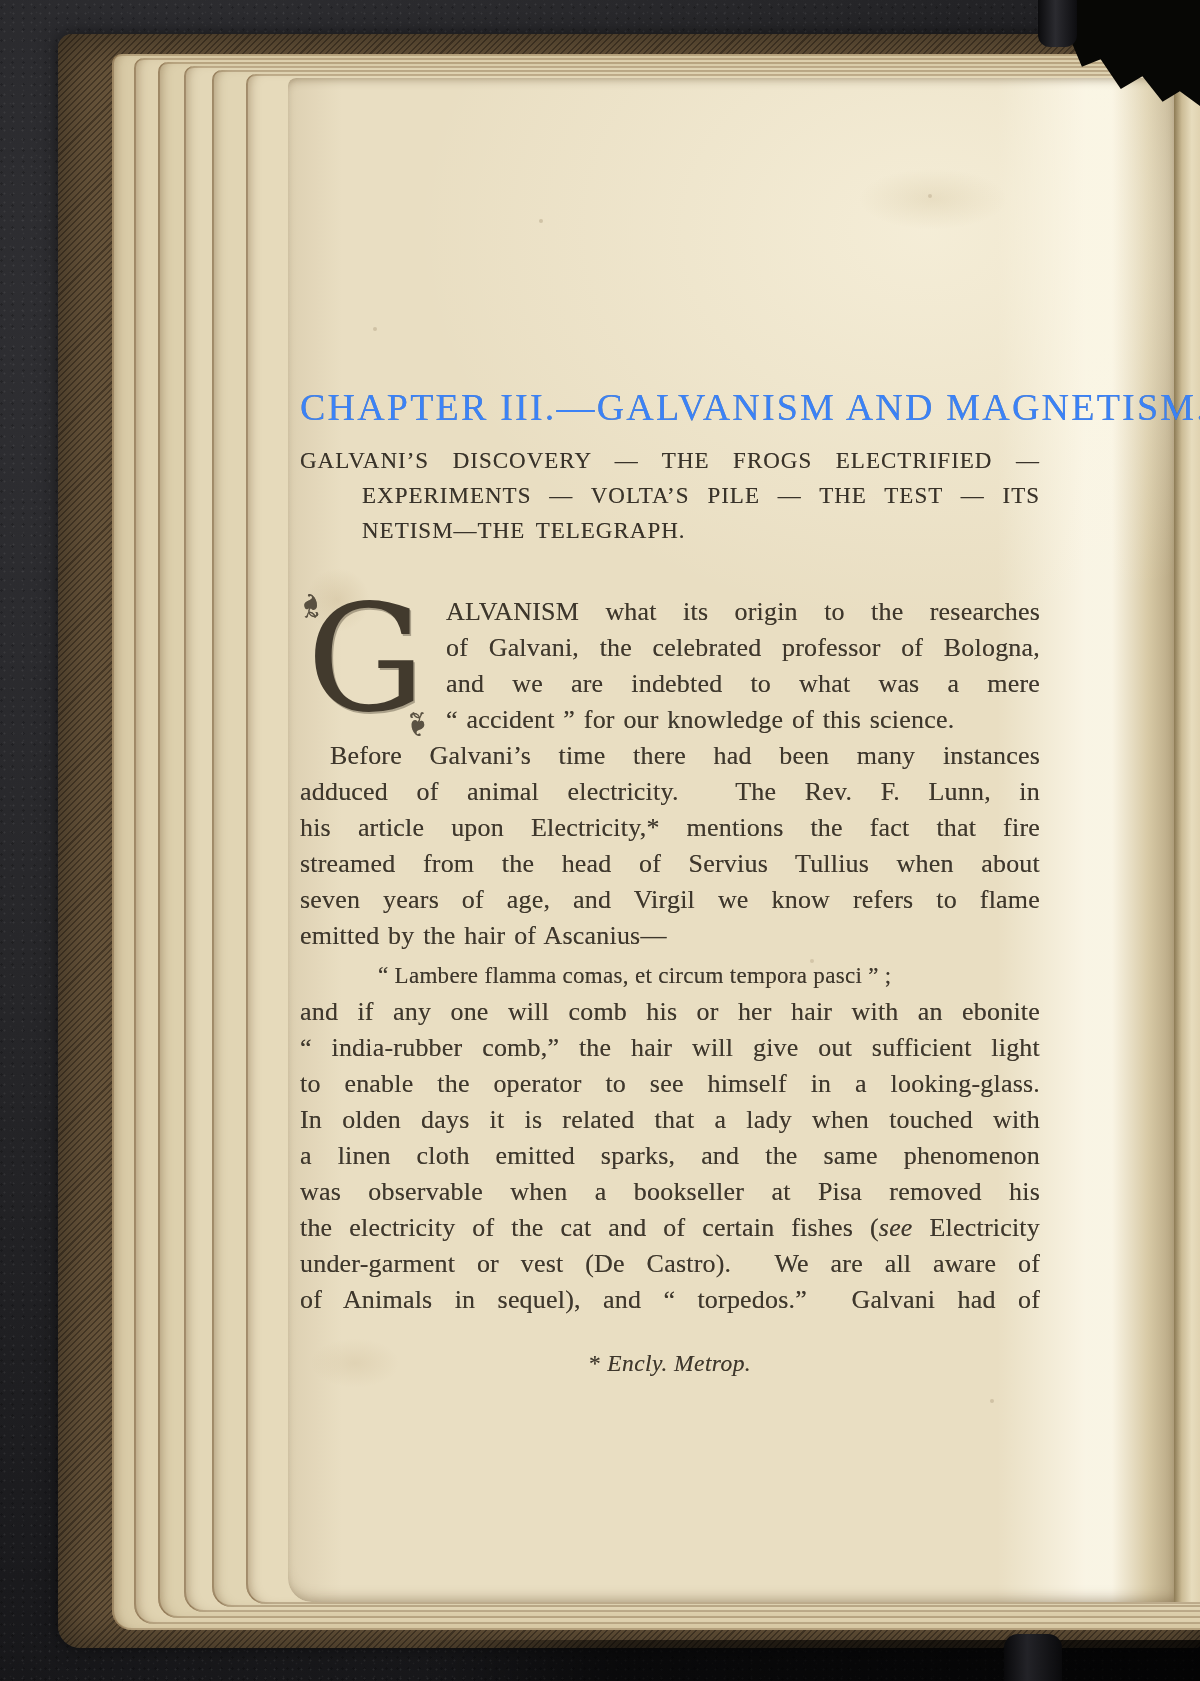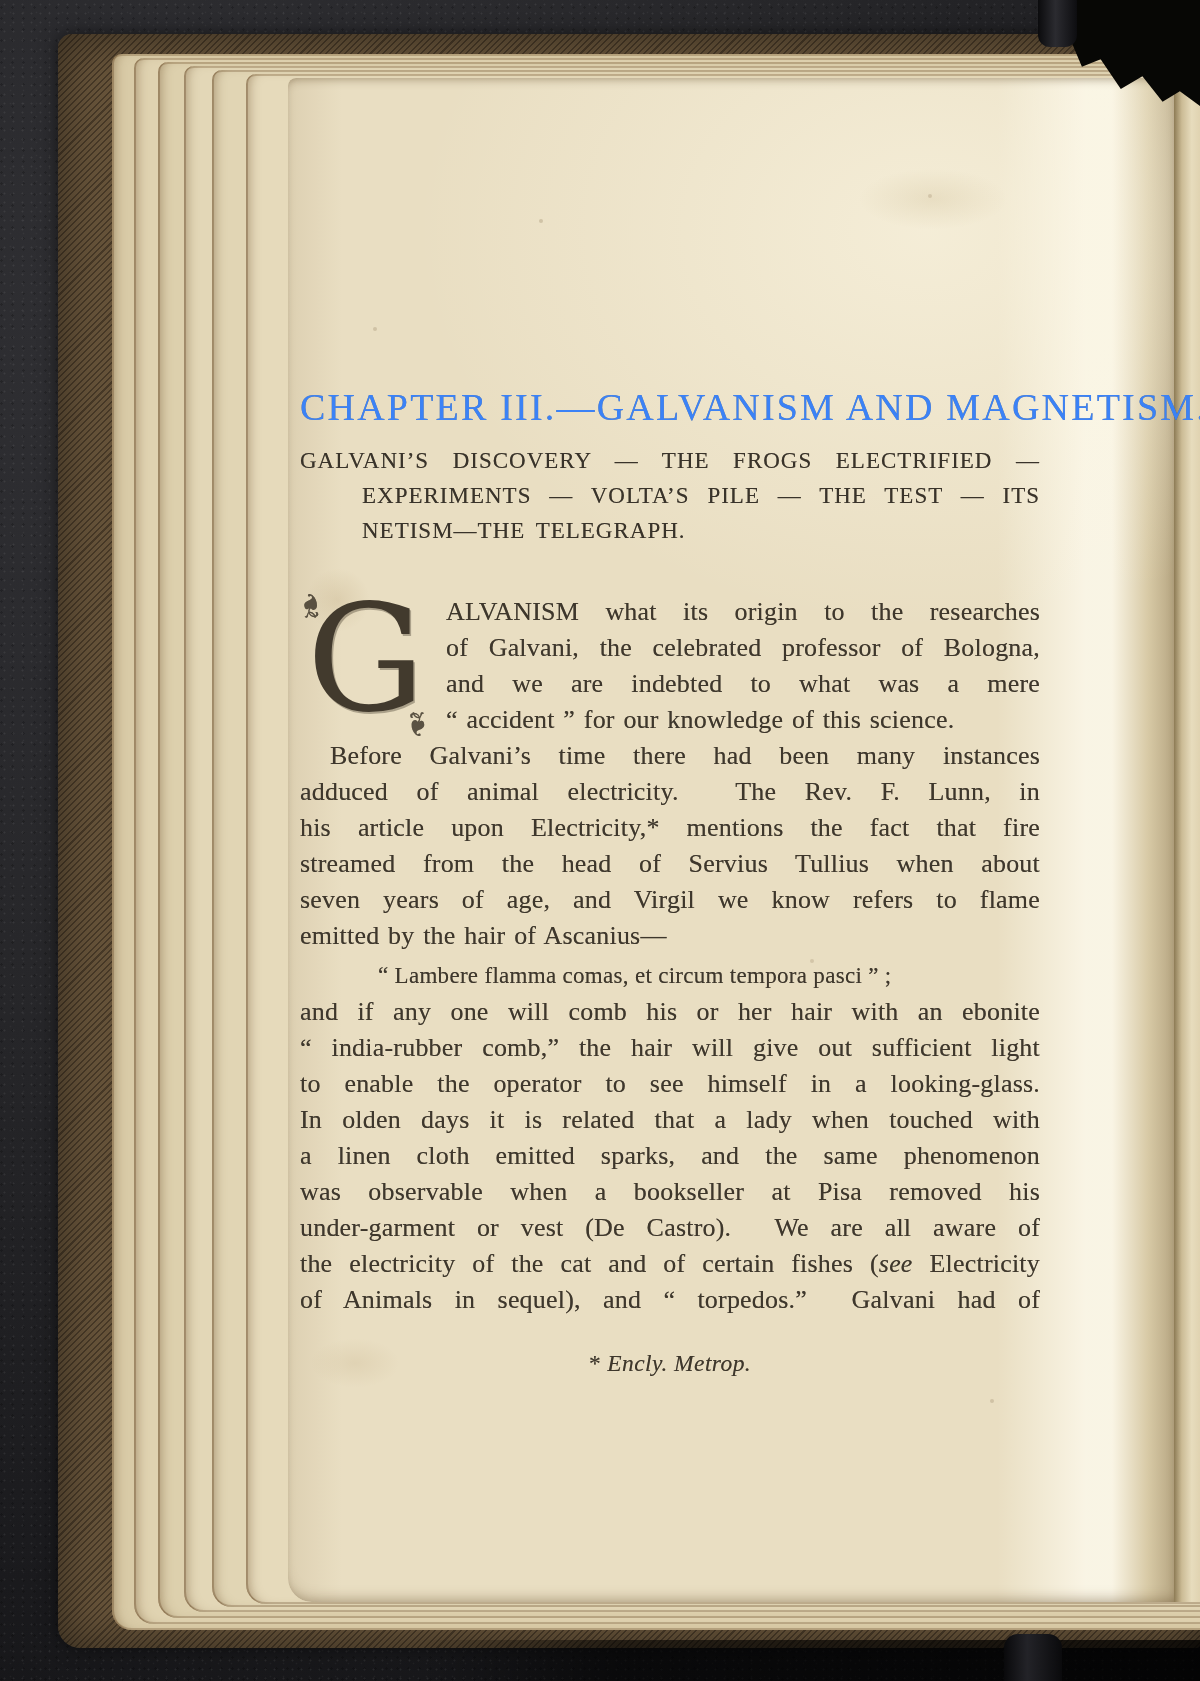--- a/index.html
+++ b/index.html
@@ -154,22 +154,22 @@
 
     <div class="quote">“ Lambere flamma comas, et circum tempora pasci ” ;</div>
 
     <div>
       <div class="bline">and if any one will comb his or her hair with an ebonite</div>
       <div class="bline">“ india-rubber comb,” the hair will give out sufficient light</div>
       <div class="bline">to enable the operator to see himself in a looking-glass.</div>
       <div class="bline">In olden days it is related that a lady when touched with</div>
       <div class="bline">a linen cloth emitted sparks, and the same phenomenon</div>
       <div class="bline">was observable when a bookseller at Pisa removed his</div>
+      <div class="bline"><span>the electricity of the cat and of certain fishes (</span><span class="it">see</span><span> Electricity</span></div>
       <div class="bline">under-garment or vest (De Castro).&nbsp; We are all aware of</div>
-      <div class="bline"><span>the electricity of the cat and of certain fishes (</span><span class="it">see</span><span> Electricity</span></div>
       <div class="bline">of Animals in sequel), and “ torpedos.”&nbsp; Galvani had of</div>
     </div>
   </div>
 
   <div class="footnote"><span>* </span><span class="it">Encly. Metrop.</span></div>
 </div>
 
 <div class="torn-corner"></div>
 <div class="bottom-dark"></div>
 <div class="clamp-top"></div>

